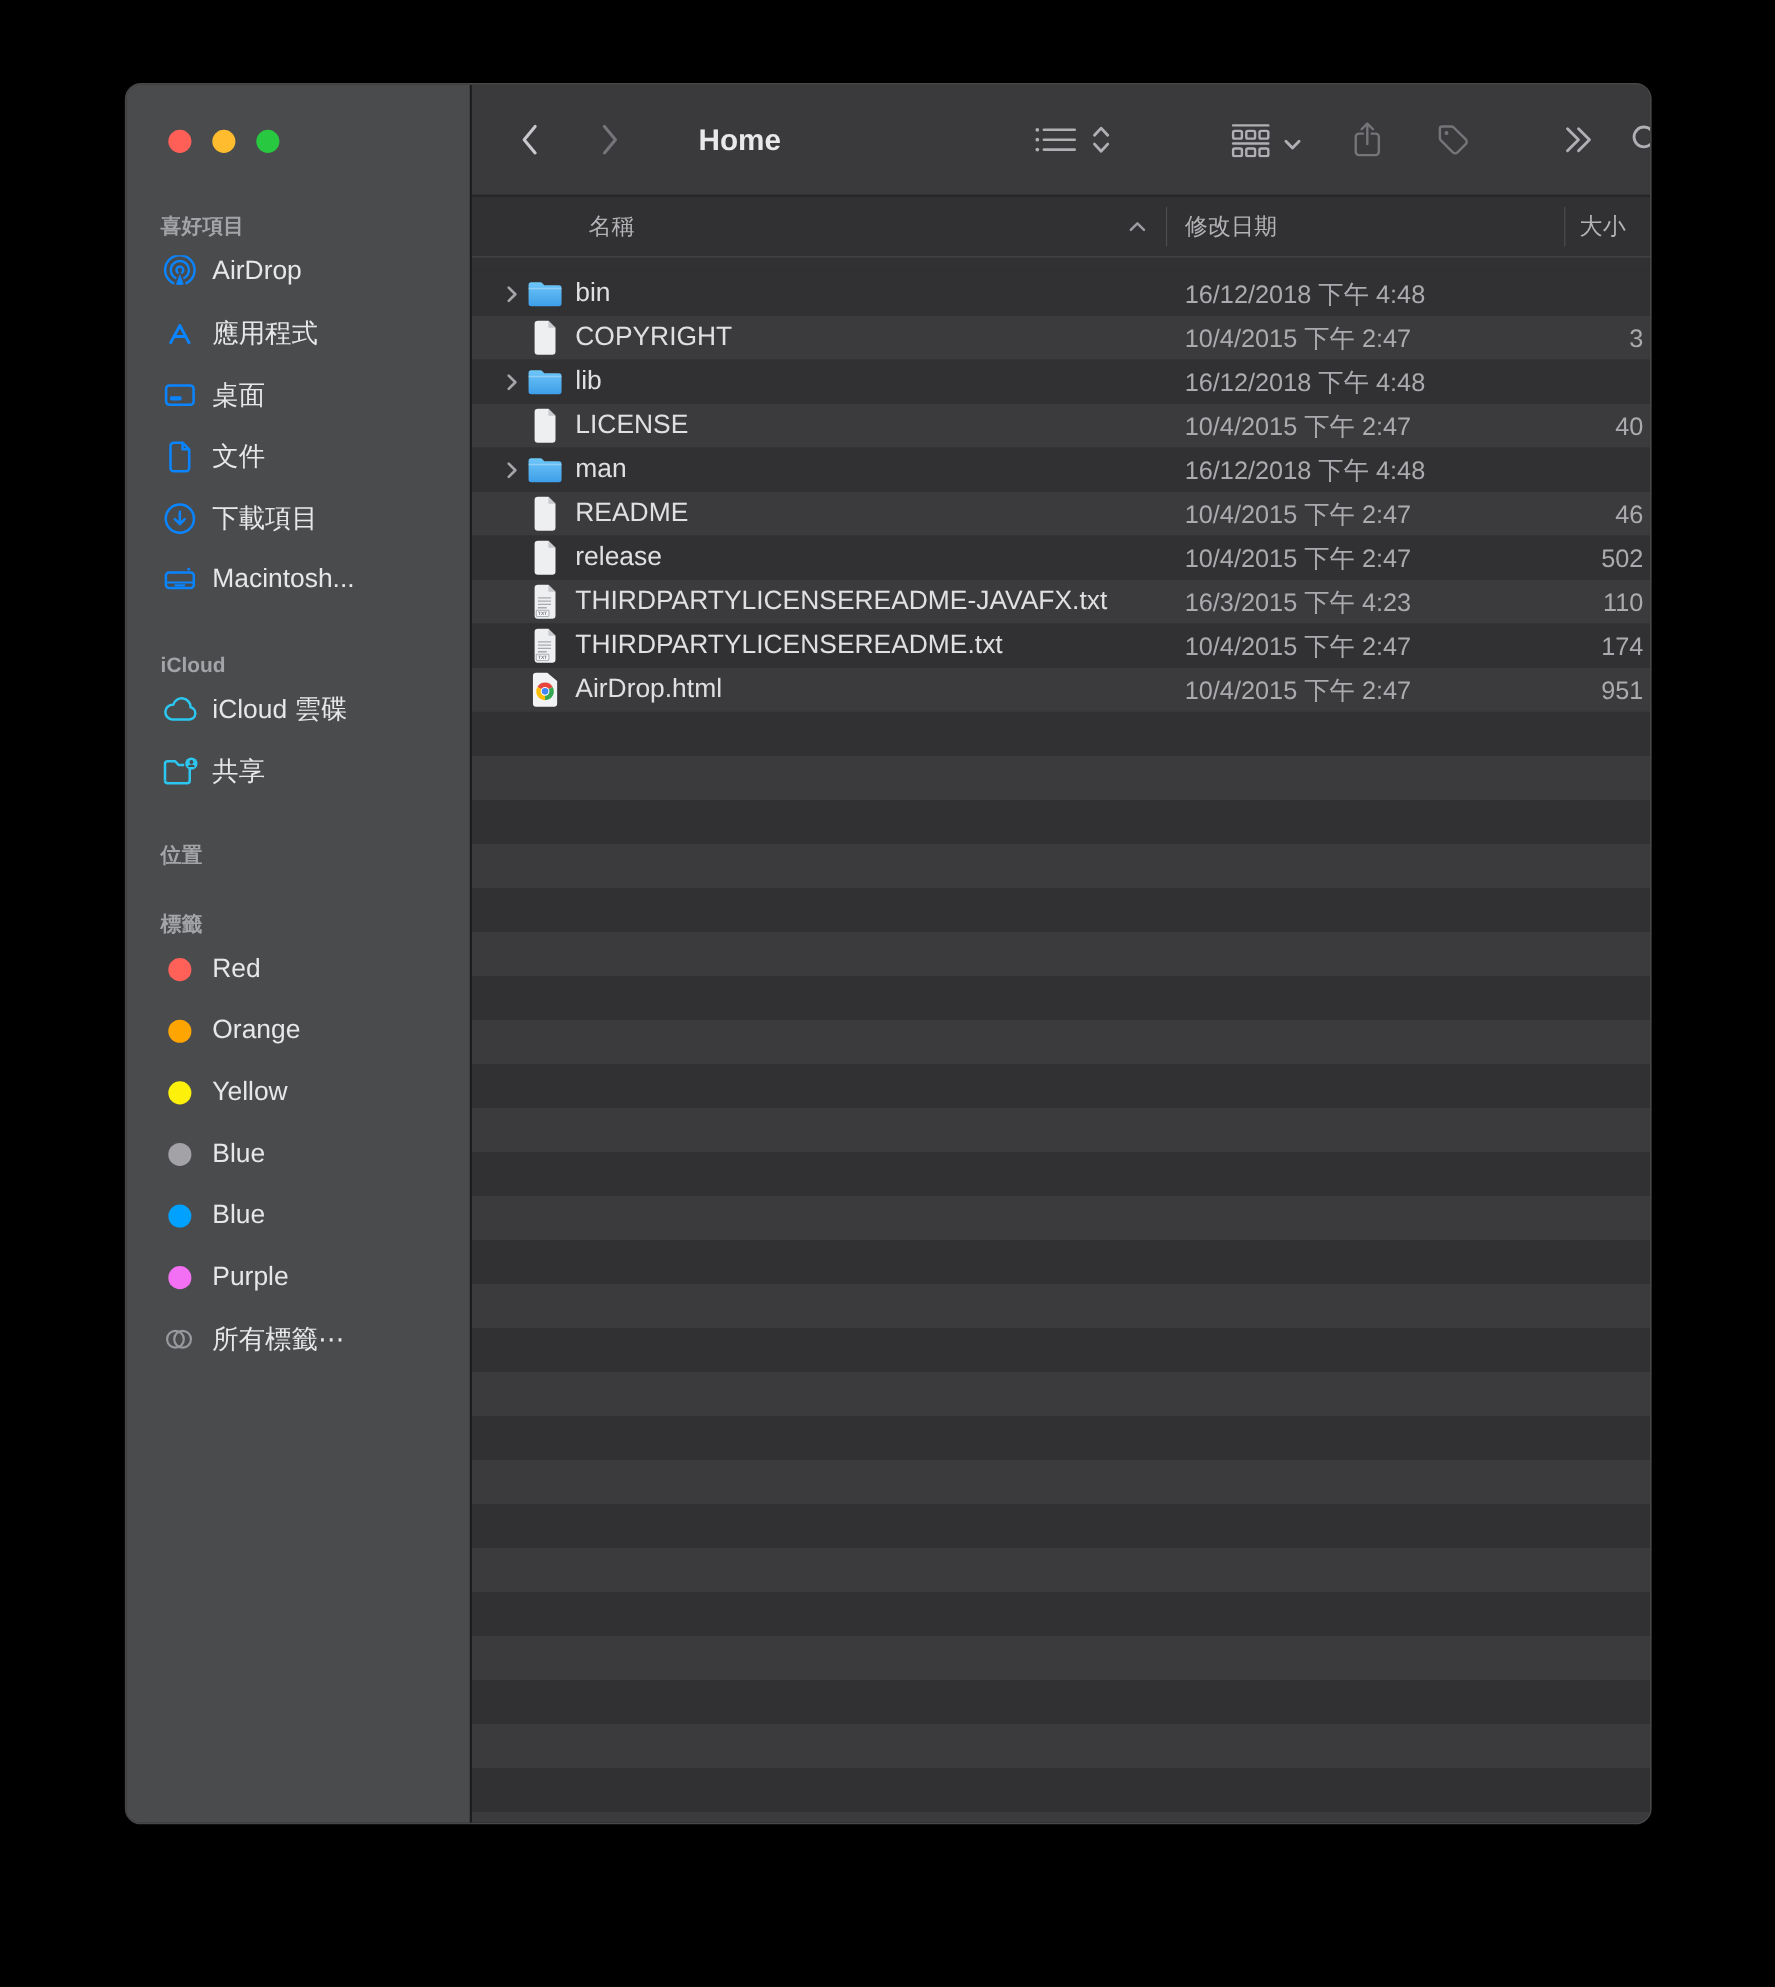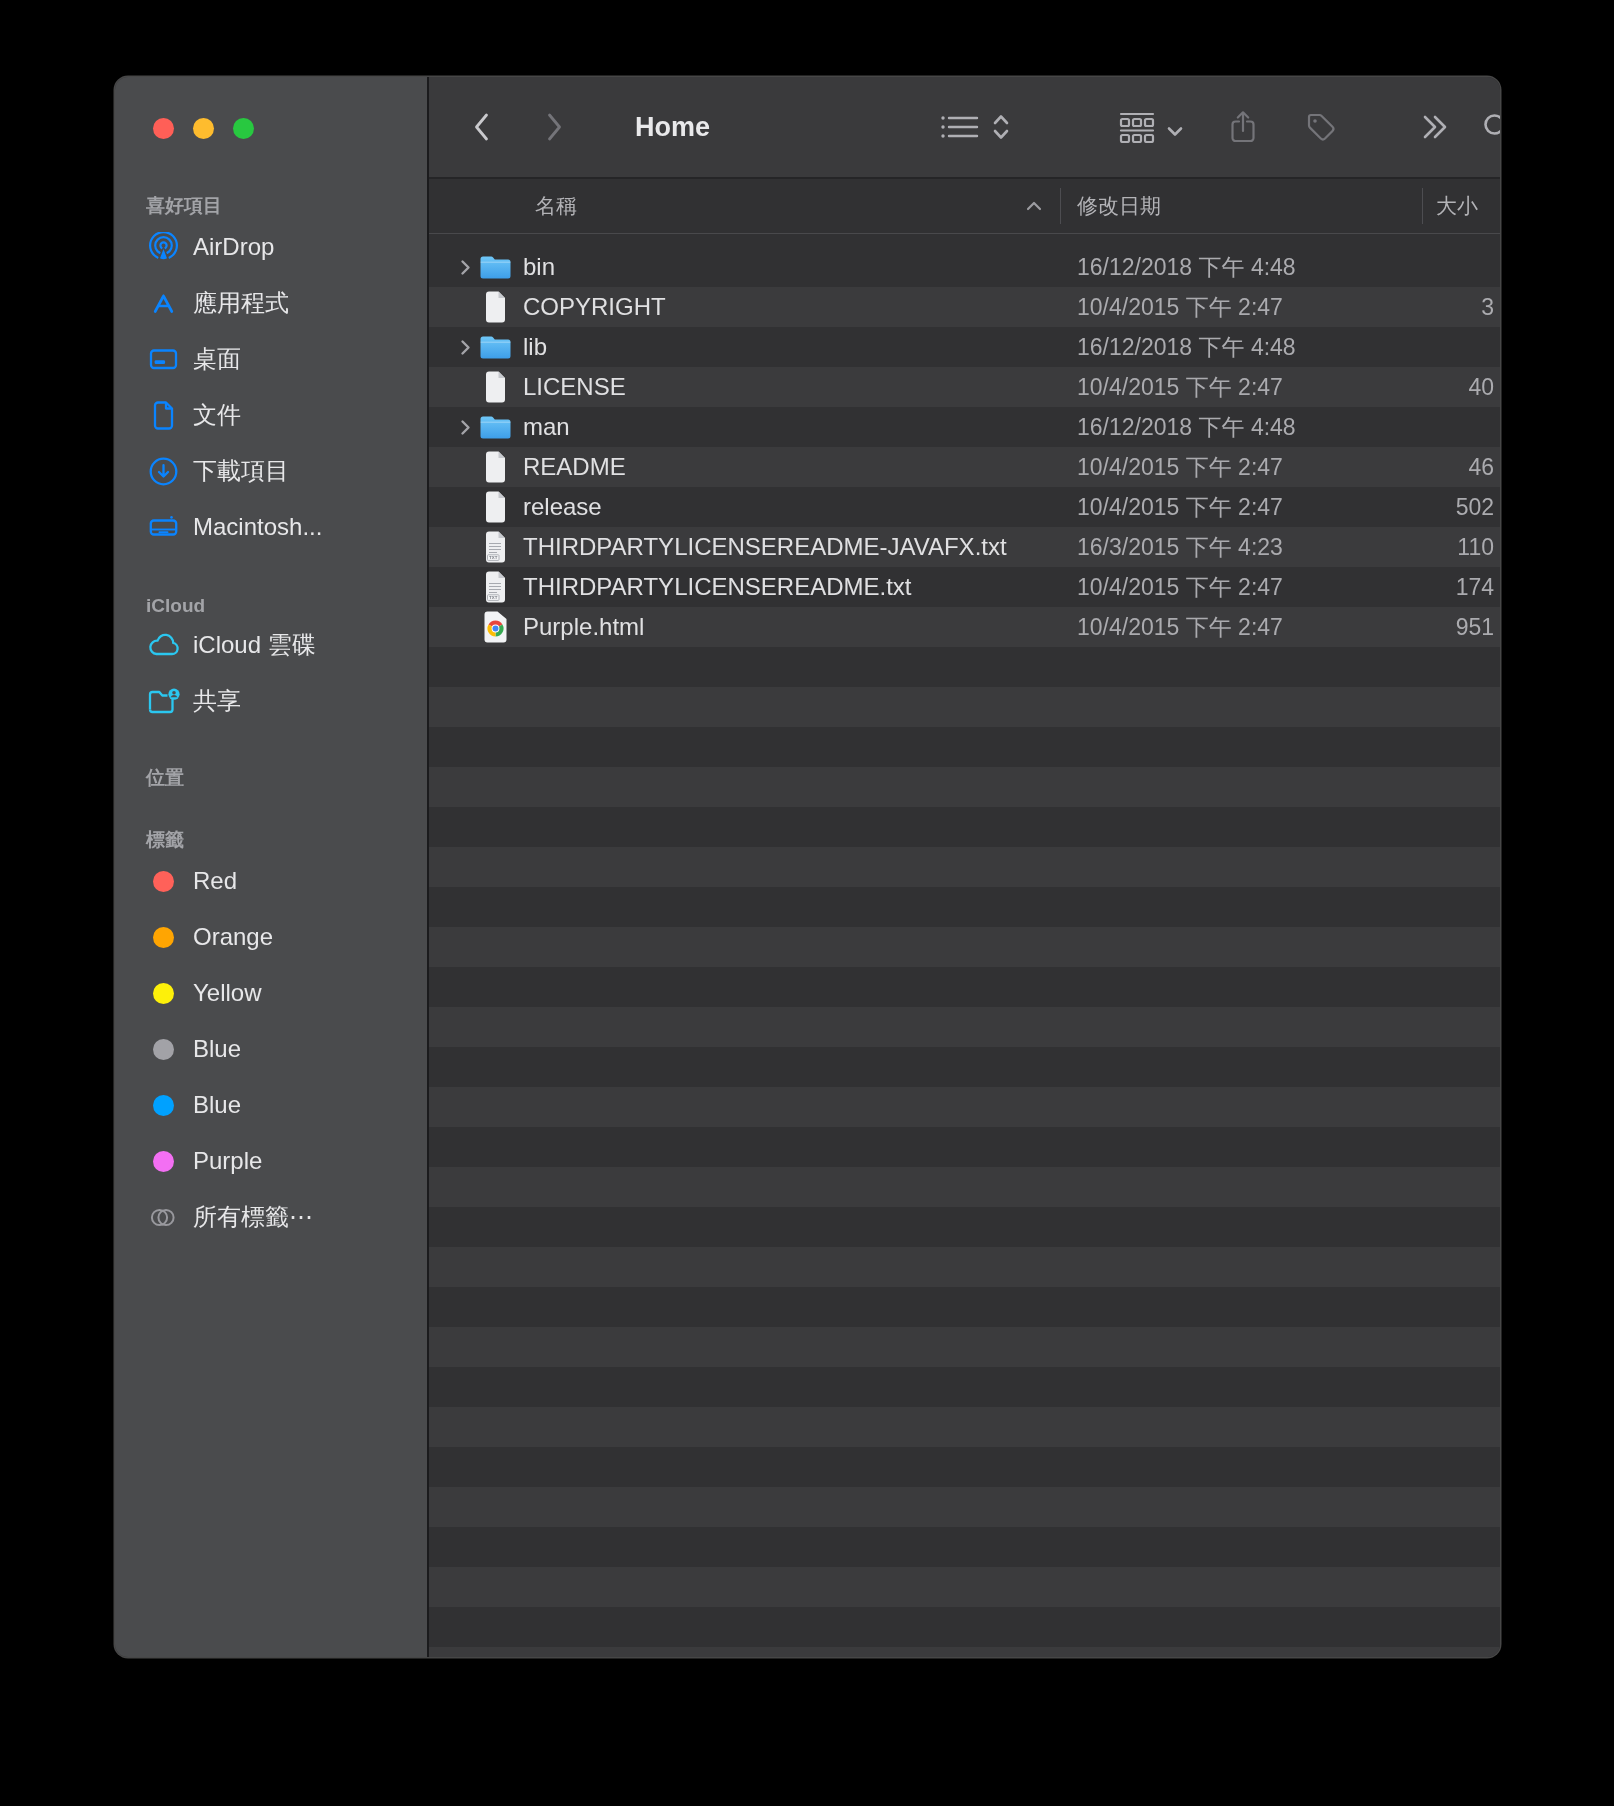--- a/index.html
+++ b/index.html
@@ -433,21 +433,21 @@
               <svg width="27" height="32" viewBox="0 0 27 32">
                 <path d="M2.5 3.5 a3 3 0 0 1 3-3 h10 L24.5 8 V28.5 a3 3 0 0 1 -3 3 h-16 a3 3 0 0 1 -3-3 Z" fill="#F2F3F5"></path>
                 <circle cx="13.5" cy="17.5" r="8" fill="#fff"></circle>
                 <path d="M13.5 17.5 L6.57 13.5 A8 8 0 0 1 20.43 13.5 Z" fill="#E8453C"></path>
                 <path d="M13.5 17.5 L20.43 13.5 A8 8 0 0 1 13.5 25.5 Z" fill="#36A852"></path>
                 <path d="M13.5 17.5 L13.5 25.5 A8 8 0 0 1 6.57 13.5 Z" fill="#FCBD06"></path>
                 <circle cx="13.5" cy="17.5" r="3.9" fill="#fff"></circle>
                 <circle cx="13.5" cy="17.5" r="3" fill="#4285F4"></circle>
               </svg>
             </span>
-            <span class="file-name">Purple.html</span>
+            <span class="file-name">AirDrop.html</span>
             <span class="file-date">10/4/2015 下午 2:47</span>
             <span class="file-size">951</span>
           </div>
         </div>
       <div class="filler"></div>
     </div>
 
   </main>
 </div>
 

